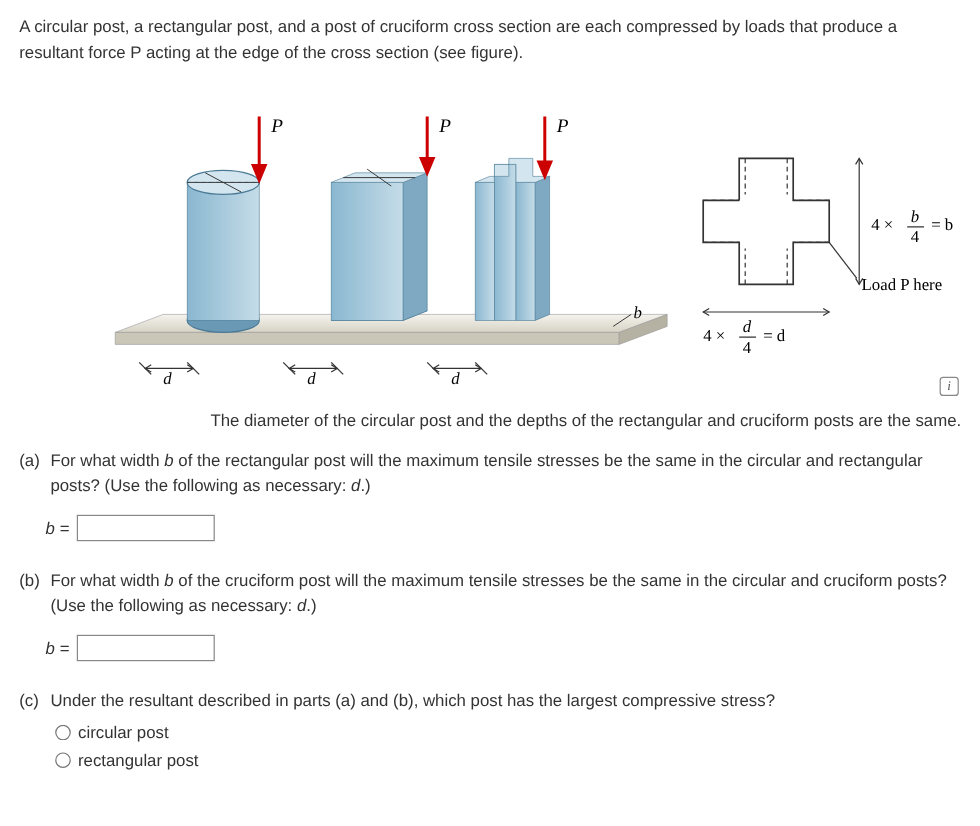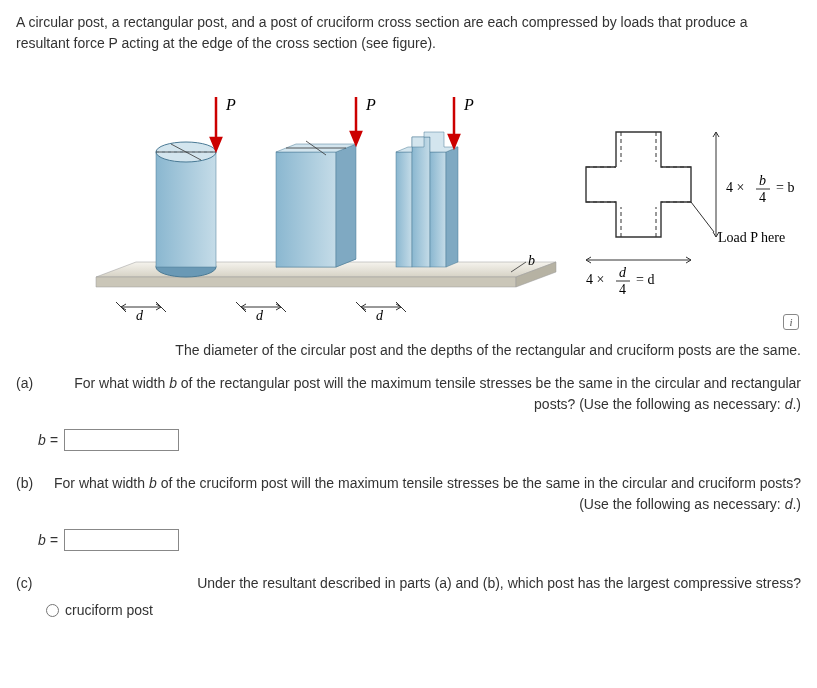--- a/index.html
+++ b/index.html
@@ -27,21 +27,21 @@
       font-family: Georgia, serif;
       font-style: italic;
       font-size: 11px;
       color: #555;
       cursor: pointer;
     }
     .note-line { margin: 6px 0 12px 0; text-align: right; }
     .part { margin-bottom: 22px; }
     .part-row { display: flex; align-items: flex-start; }
     .part-label { width: 26px; flex-shrink: 0; }
-    .part-text { flex: 1; text-align: right; }
+    .part-text { flex: 1; }
     .answer-row {
       display: flex;
       align-items: center;
       margin: 14px 0 4px 22px;
     }
     .answer-row .prefix {
       font-style: italic;
       margin-right: 6px;
     }
     .answer-input {
@@ -221,16 +221,20 @@
 </div>
 
 <div class="part">
   <div class="part-row">
     <div class="part-label">(c)</div>
     <div class="part-text">Under the resultant described in parts (a) and (b), which post has the largest compressive stress?</div>
   </div>
   <div class="radio-list">
     <label class="radio-item">
       <input type="radio" name="partc" style="">
-      <span>cruciform post</span>
+      <span>circular post</span>
     </label>
+    <label class="radio-item">
+      <input type="radio" name="partc" style="">
+      <span>rectangular post</span>
+    </label>
   </div>
 </div>
 
 </body></html>

